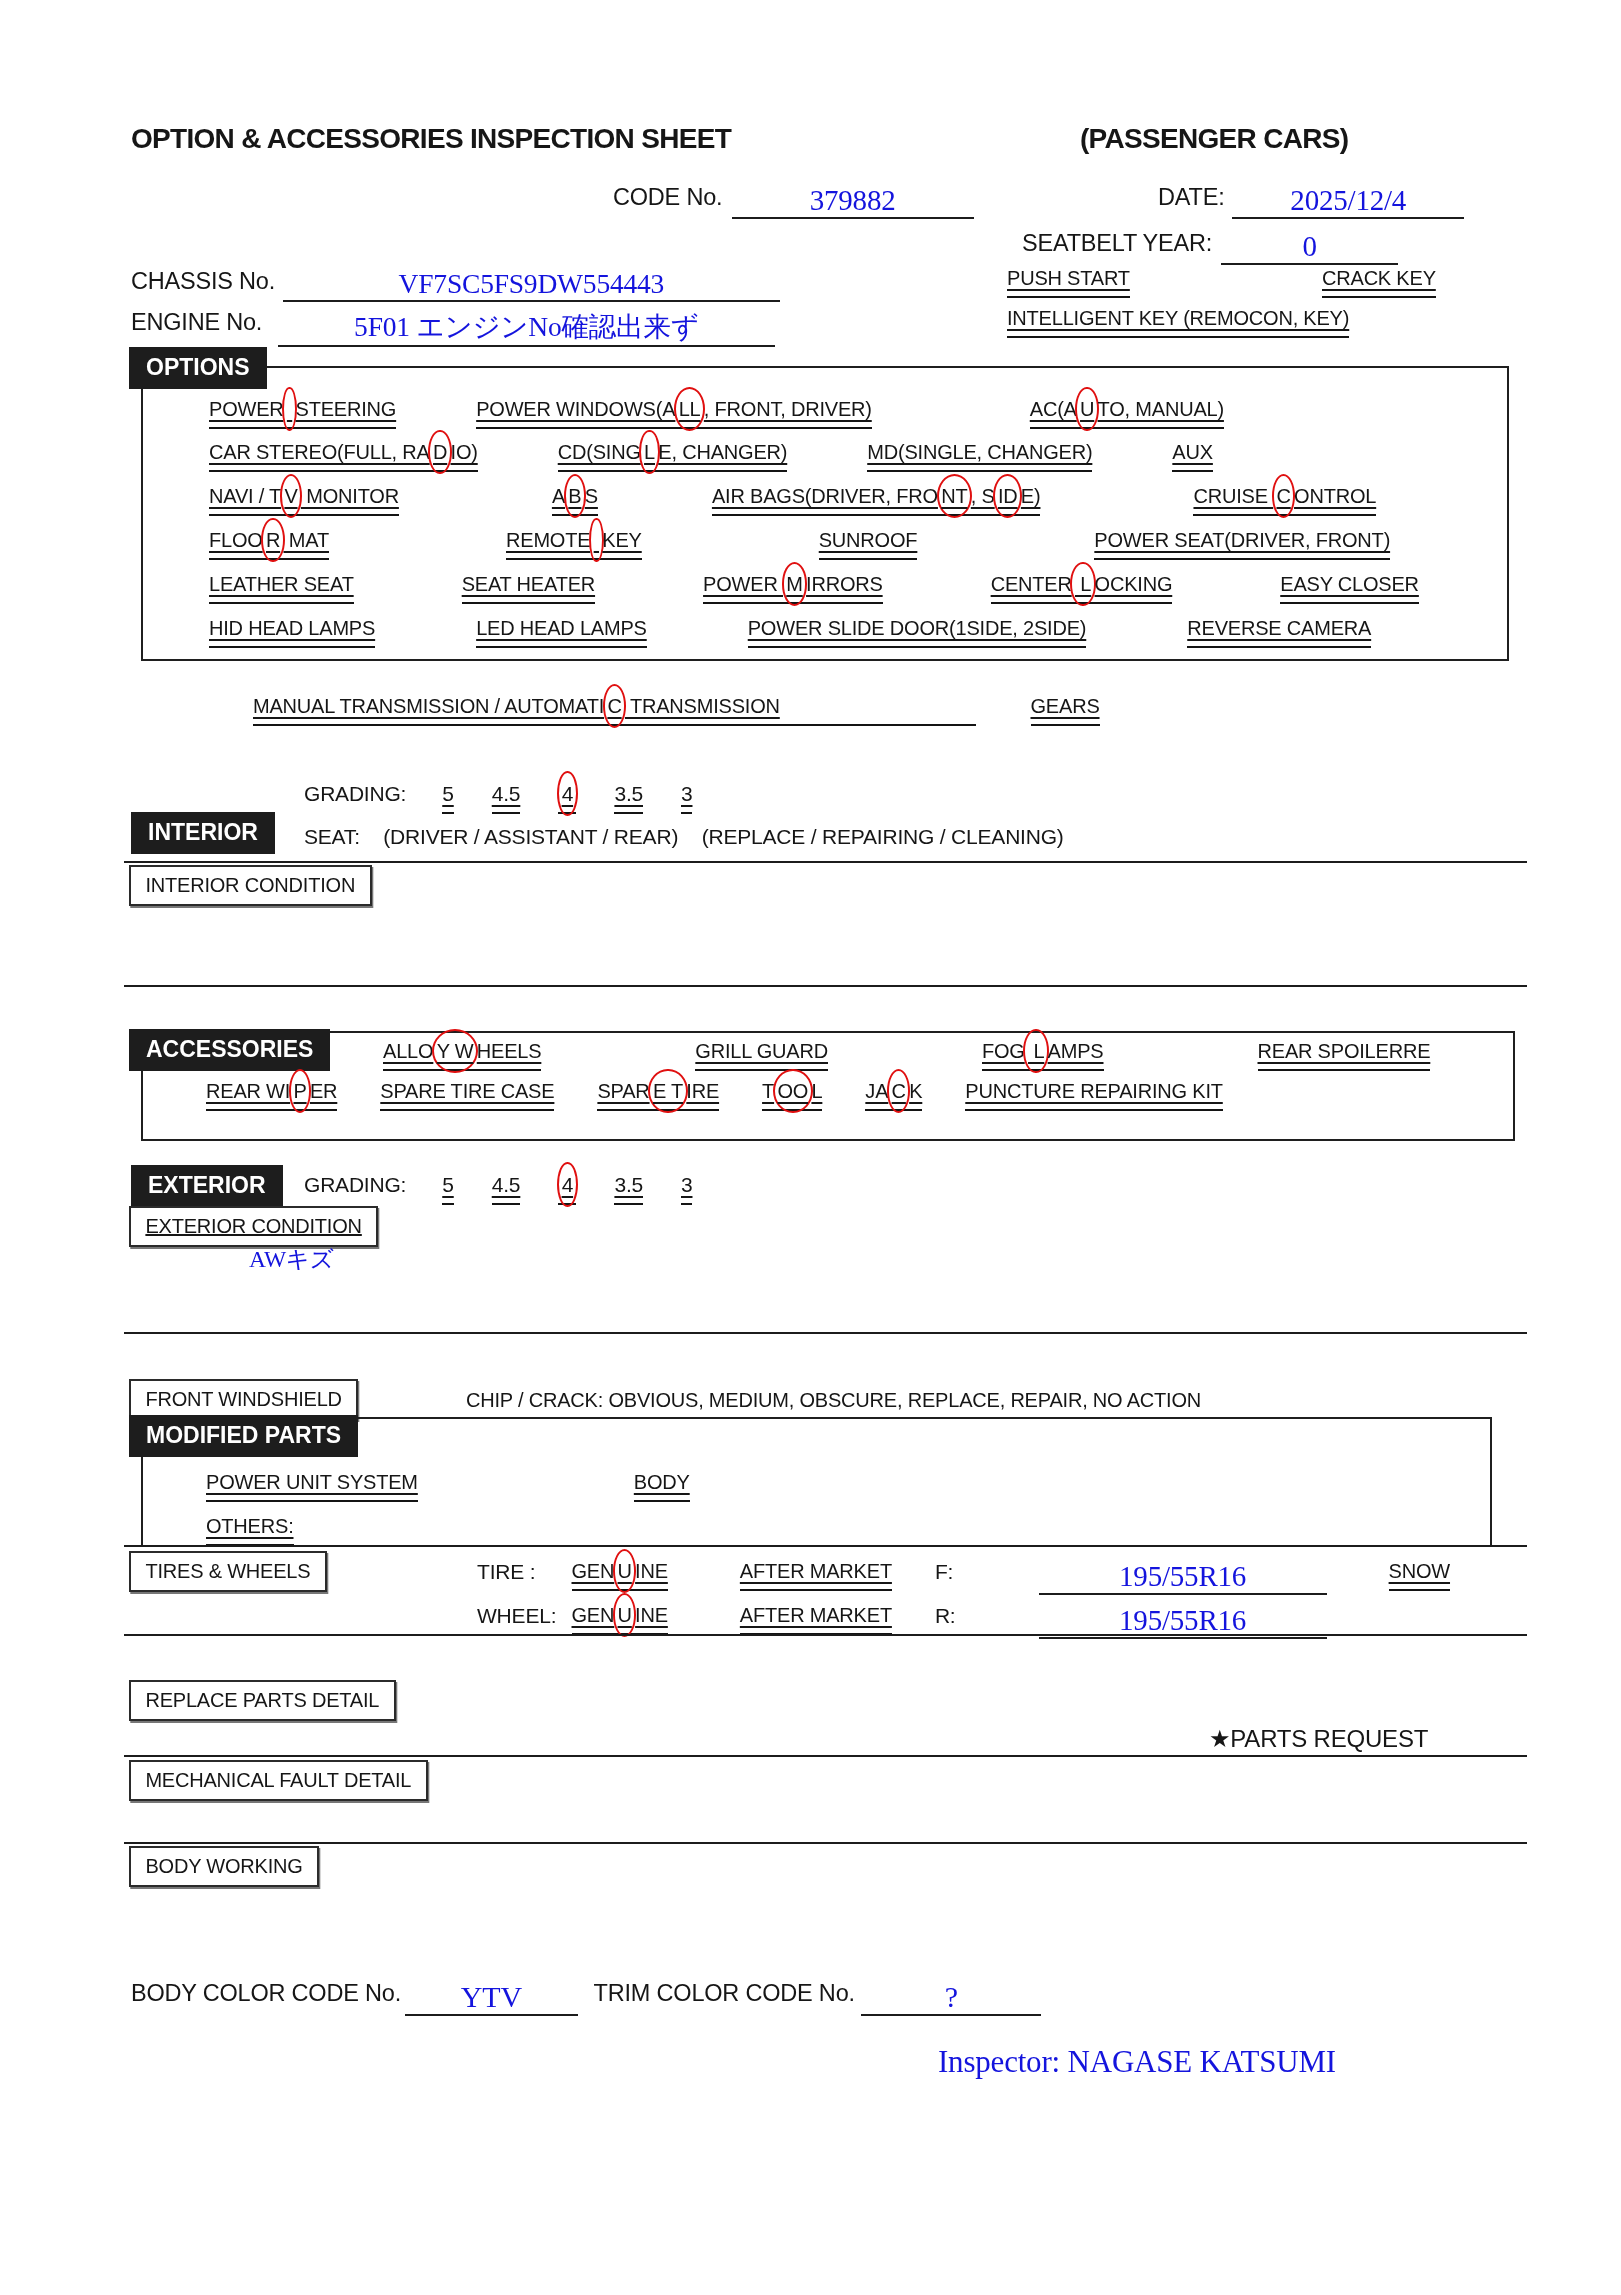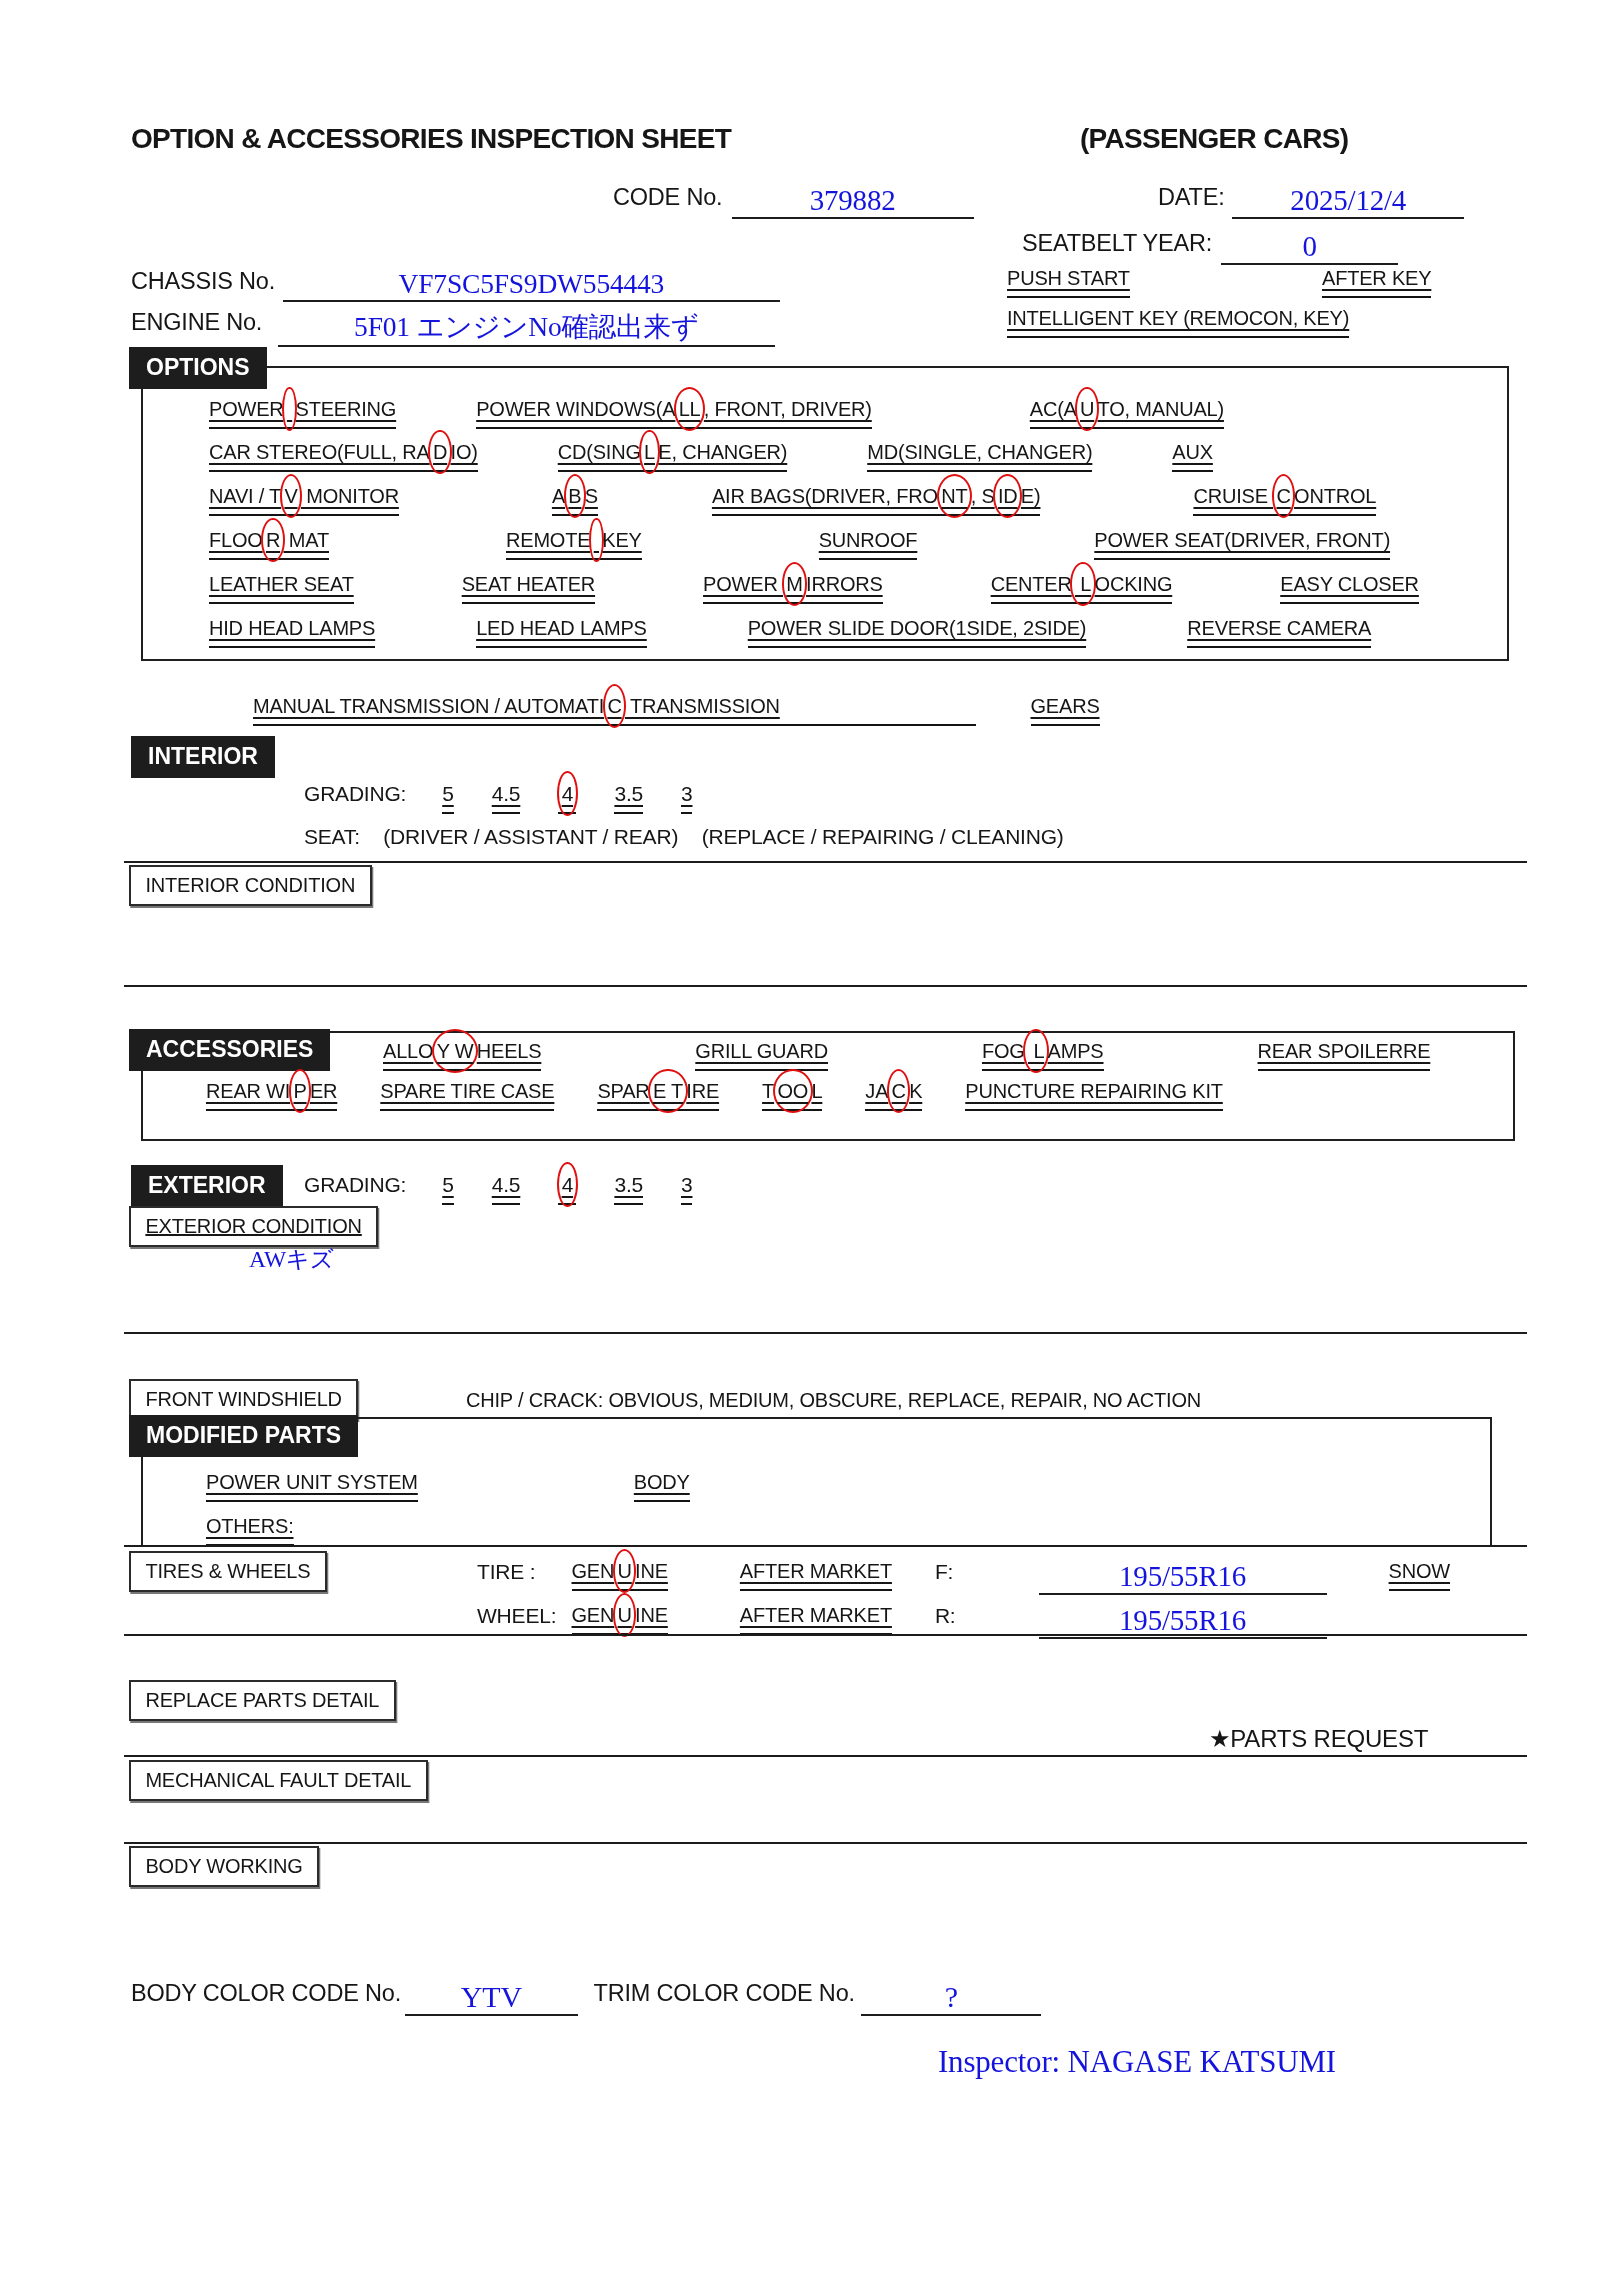--- a/index.html
+++ b/index.html
@@ -48,21 +48,21 @@
   #optrow4{top:529px;display:flex;gap:177px;}
   #optrow5{top:573px;display:flex;gap:108px;}
   #optrow6{top:617px;display:flex;gap:101px;}
   .ml120{margin-left:78px;}
   .ml60{margin-left:39px;}
 
   #trans-row{left:209px;top:695px;margin-left:44px;}
   #trans-seg{padding-right:196px;}
   #gears{margin-left:52px;}
 
-  #interior-label{left:131px;top:736px;}
+  #interior-label{left:131px;top:812px;}
   #interior-grading{left:304px;top:782px;display:flex;align-items:flex-start;}
   #exterior-grading{left:304px;top:1173px;display:flex;align-items:flex-start;}
   .grades{display:flex;gap:38px;margin-left:36px;font-size:21px;}
   .gradlbl{font-size:21px;}
   #seat-row{left:304px;top:825px;display:flex;gap:23.5px;font-size:21px;}
   #hr-interior{top:861px;}
   #interior-cond{left:129px;top:865px;}
   #hr-acc{top:985px;}
 
   #acc-box{left:141px;top:1031px;width:1370px;height:106px;}
@@ -126,21 +126,21 @@
   </div>
   <div id="seatbelt-row" class="abs frow">
     <span class="lbl">SEATBELT YEAR:</span>
     <span id="seatbelt-line" class="wline">0</span>
   </div>
   <div id="chassis-row" class="abs frow">
     <span class="lbl">CHASSIS No.</span>
     <span id="chassis-line" class="wline">VF7SC5FS9DW554443</span>
   </div>
   <div id="push-start" class="abs opt u">PUSH START</div>
-  <div id="spare-key" class="abs opt u">AFTER KEY</div>
+  <div id="spare-key" class="abs opt u">CRACK KEY</div>
   <div id="engine-row" class="abs frow">
     <span class="lbl">ENGINE No.</span>
     <span id="engine-line" class="wline">5F01 エンジンNo確認出来ず</span>
   </div>
   <div id="intelligent-key" class="abs opt u">INTELLIGENT KEY (REMOCON, KEY)</div>
 
   <div id="options-box" class="secbox"></div>
   <div id="options-label" class="abs blabel">OPTIONS</div>
 
   <div id="optrow1" class="optrow abs">

